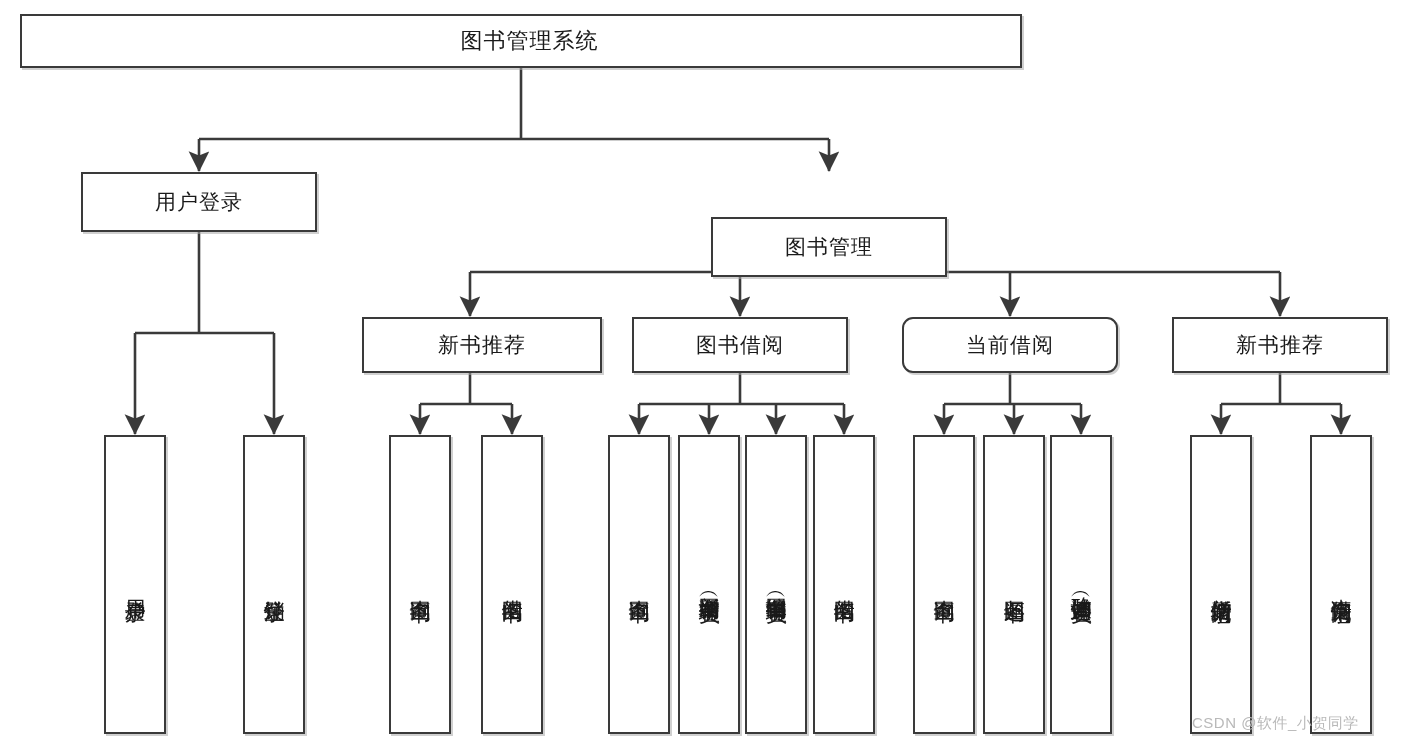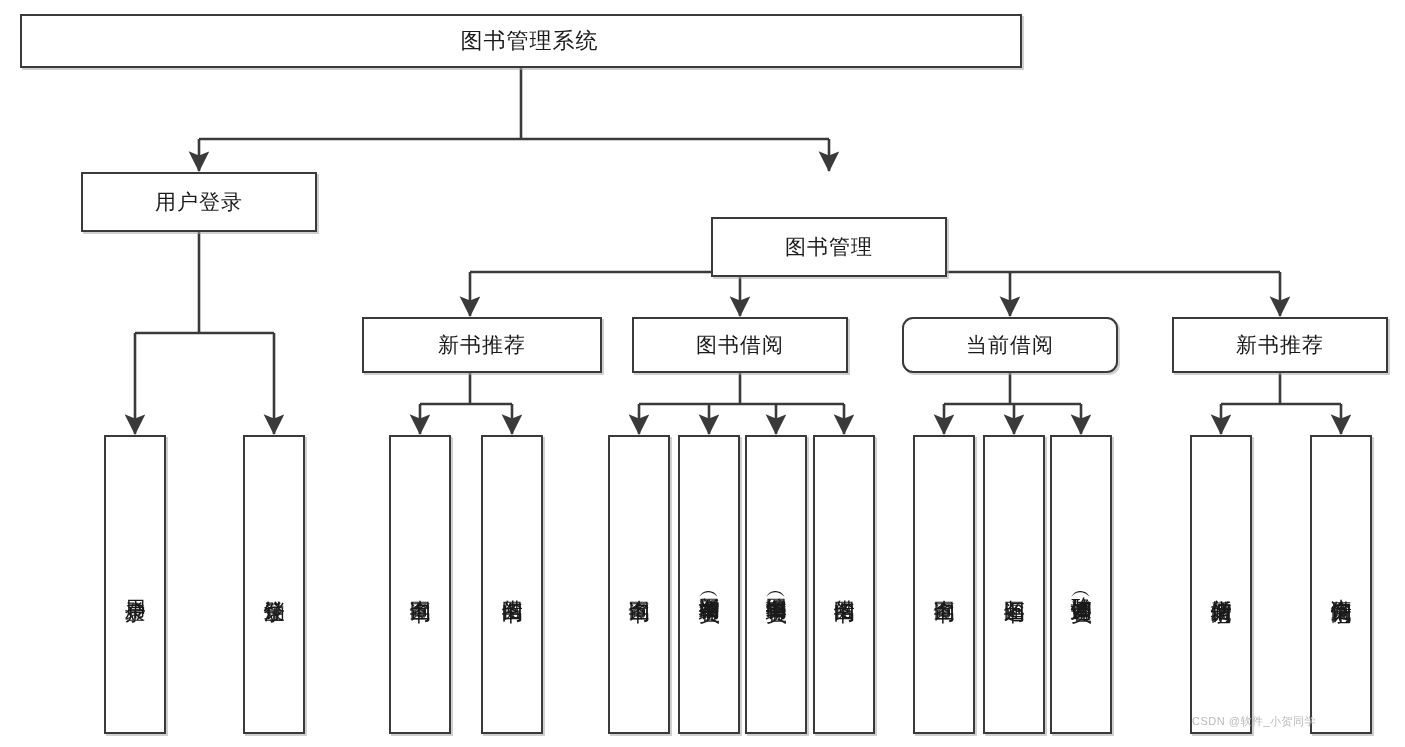--- a/index.html
+++ b/index.html
@@ -53,21 +53,21 @@
     text-orientation: upright;
     display: block;
     max-height: 100%;
   }
   .node.title {
     font-size: 22px;
     padding-left: 17px;
   }
   .watermark {
     position: absolute;
-    font-size: 11px;
+    font-size: 15px;
     color: #b9b9b9;
     white-space: nowrap;
     letter-spacing: 0.5px;
   }
 </style>
 </head>
 <body>
 
 <div id="canvas">
   <svg id="edges" xmlns="http://www.w3.org/2000/svg">

